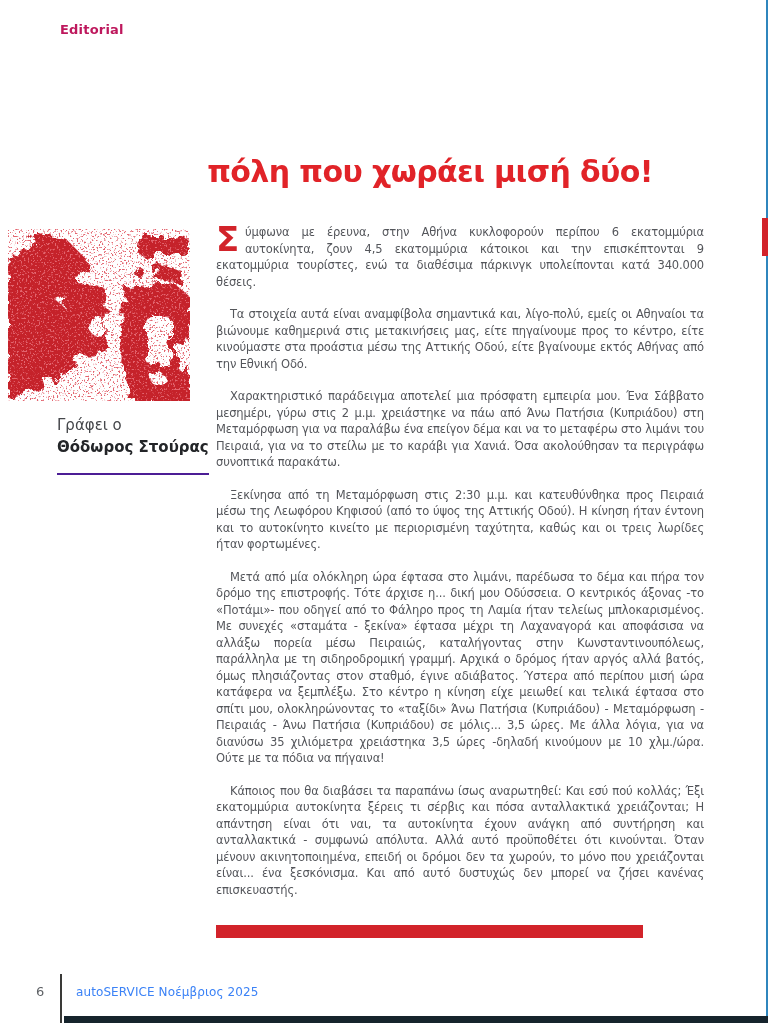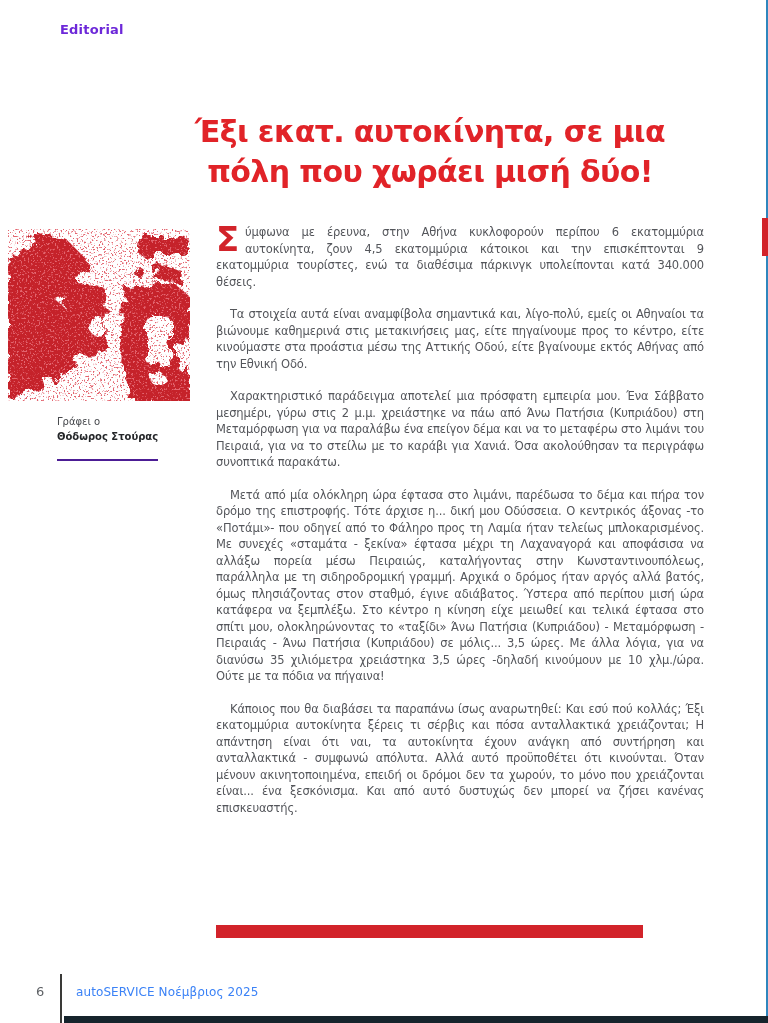--- a/index.html
+++ b/index.html
@@ -2,31 +2,31 @@
 <html><head>
 <meta charset="utf-8">
 <style>
   html,body{margin:0;padding:0;background:#ffffff;}
   #page{
     position:relative;width:768px;height:1023px;background:#ffffff;
     overflow:hidden;font-family:"DejaVu Sans","Liberation Sans",sans-serif;
   }
   .eyebrow{
     position:absolute;left:60px;top:22px;font-size:13px;font-weight:bold;
-    color:#6d28d9;letter-spacing:.2px;
+    color:#be185d;letter-spacing:.2px;
   }
   .title{
     position:absolute;left:150px;top:112px;width:560px;text-align:center;
     color:#e12328;font-weight:bold;font-size:30px;line-height:40px;
     letter-spacing:-0.6px;
   }
   .artwork{
     position:absolute;left:8px;top:229px;width:182px;height:172px;overflow:hidden;
   }
-  .byline{position:absolute;left:57px;top:416px;font-size:10px;color:#3a3c40;}
+  .byline{position:absolute;left:57px;top:416px;font-size:15px;color:#3a3c40;}
   .byline .prefix{display:block;margin-bottom:4px;color:#45474b;}
   .byline .author{
     display:inline-block;font-weight:bold;color:#232528;
     border-bottom:2px solid #4c1d95;padding-bottom:17px;
   }
   .article{
     position:absolute;left:216px;top:224px;width:488px;
     font-size:11.5px;line-height:16.5px;letter-spacing:-0.15px;
     color:#54565b;text-align:justify;
   }
@@ -62,21 +62,21 @@
 <body>
 
 <div id="page">
 
   <div class="eyebrow">Editorial</div>
 
   <div class="edge-line"></div>
   <div class="edge-tab"></div>
 
   <div class="title">
-    <span>Έξι εκατ. αυτοκίνητα, σε μια</span><br>
+    <br>
     <span>πόλη που χωράει μισή δύο!</span>
   </div>
 
   <div class="artwork">
     <svg width="182" height="172" viewBox="0 0 182 172">
       <defs>
         <filter id="rgh" x="-25%" y="-25%" width="150%" height="150%">
           <feTurbulence type="fractalNoise" baseFrequency="0.09" numOctaves="4" seed="8" result="t"></feTurbulence>
           <feDisplacementMap in="SourceGraphic" in2="t" scale="16"></feDisplacementMap>
         </filter>
@@ -107,20 +107,21 @@
 
   <div class="byline">
     <span class="prefix">Γράφει ο</span>
     <span class="author">Θόδωρος Στούρας</span>
   </div>
 
   <div class="article">
     <p><span class="dropcap">Σ</span><span>ύμφωνα με έρευνα, στην Αθήνα κυκλοφορούν περίπου 6 εκατομμύρια αυτοκίνητα, ζουν 4,5 εκατομμύρια κάτοικοι και την επισκέπτονται 9 εκατομμύρια τουρίστες, ενώ τα διαθέσιμα πάρκινγκ υπολείπονται κατά 340.000 θέσεις.</span></p>
     <p class="indent">Τα στοιχεία αυτά είναι αναμφίβολα σημαντικά και, λίγο-πολύ, εμείς οι Αθηναίοι τα βιώνουμε καθημερινά στις μετακινήσεις μας, είτε πηγαίνουμε προς το κέντρο, είτε κινούμαστε στα προάστια μέσω της Αττικής Οδού, είτε βγαίνουμε εκτός Αθήνας από την Εθνική Οδό.</p>
     <p class="indent">Χαρακτηριστικό παράδειγμα αποτελεί μια πρόσφατη εμπειρία μου. Ένα Σάββατο μεσημέρι, γύρω στις 2 μ.μ. χρειάστηκε να πάω από Άνω Πατήσια (Κυπριάδου) στη Μεταμόρφωση για να παραλάβω ένα επείγον δέμα και να το μεταφέρω στο λιμάνι του Πειραιά, για να το στείλω με το καράβι για Χανιά. Όσα ακολούθησαν τα περιγράφω συνοπτικά παρακάτω.</p>
+    <p class="indent">Ξεκίνησα από τη Μεταμόρφωση στις 2:30 μ.μ. και κατευθύνθηκα προς Πειραιά μέσω της Λεωφόρου Κηφισού (από το ύψος της Αττικής Οδού). Η κίνηση ήταν έντονη και το αυτοκίνητο κινείτο με περιορισμένη ταχύτητα, καθώς και οι τρεις λωρίδες ήταν φορτωμένες.</p>
     <p class="indent">Μετά από μία ολόκληρη ώρα έφτασα στο λιμάνι, παρέδωσα το δέμα και πήρα τον δρόμο της επιστροφής. Τότε άρχισε η... δική μου Οδύσσεια. Ο κεντρικός άξονας -το «Ποτάμι»- που οδηγεί από το Φάληρο προς τη Λαμία ήταν τελείως μπλοκαρισμένος. Με συνεχές «σταμάτα - ξεκίνα» έφτασα μέχρι τη Λαχαναγορά και αποφάσισα να αλλάξω πορεία μέσω Πειραιώς, καταλήγοντας στην Κωνσταντινουπόλεως, παράλληλα με τη σιδηροδρομική γραμμή. Αρχικά ο δρόμος ήταν αργός αλλά βατός, όμως πλησιάζοντας στον σταθμό, έγινε αδιάβατος. Ύστερα από περίπου μισή ώρα κατάφερα να ξεμπλέξω. Στο κέντρο η κίνηση είχε μειωθεί και τελικά έφτασα στο σπίτι μου, ολοκληρώνοντας το «ταξίδι» Άνω Πατήσια (Κυπριάδου) - Μεταμόρφωση - Πειραιάς - Άνω Πατήσια (Κυπριάδου) σε μόλις... 3,5 ώρες. Με άλλα λόγια, για να διανύσω 35 χιλιόμετρα χρειάστηκα 3,5 ώρες -δηλαδή κινούμουν με 10 χλμ./ώρα. Ούτε με τα πόδια να πήγαινα!</p>
     <p class="indent">Κάποιος που θα διαβάσει τα παραπάνω ίσως αναρωτηθεί: Και εσύ πού κολλάς; Έξι εκατομμύρια αυτοκίνητα ξέρεις τι σέρβις και πόσα ανταλλακτικά χρειάζονται; Η απάντηση είναι ότι ναι, τα αυτοκίνητα έχουν ανάγκη από συντήρηση και ανταλλακτικά - συμφωνώ απόλυτα. Αλλά αυτό προϋποθέτει ότι κινούνται. Όταν μένουν ακινητοποιημένα, επειδή οι δρόμοι δεν τα χωρούν, το μόνο που χρειάζονται είναι... ένα ξεσκόνισμα. Και από αυτό δυστυχώς δεν μπορεί να ζήσει κανένας επισκευαστής.</p>
   </div>
 
   <div class="red-rule"></div>
 
   <div class="footer-pagenum">6</div>
   <div class="footer-divider"></div>
   <div class="footer-mag">autoSERVICE Νοέμβριος 2025</div>
 

